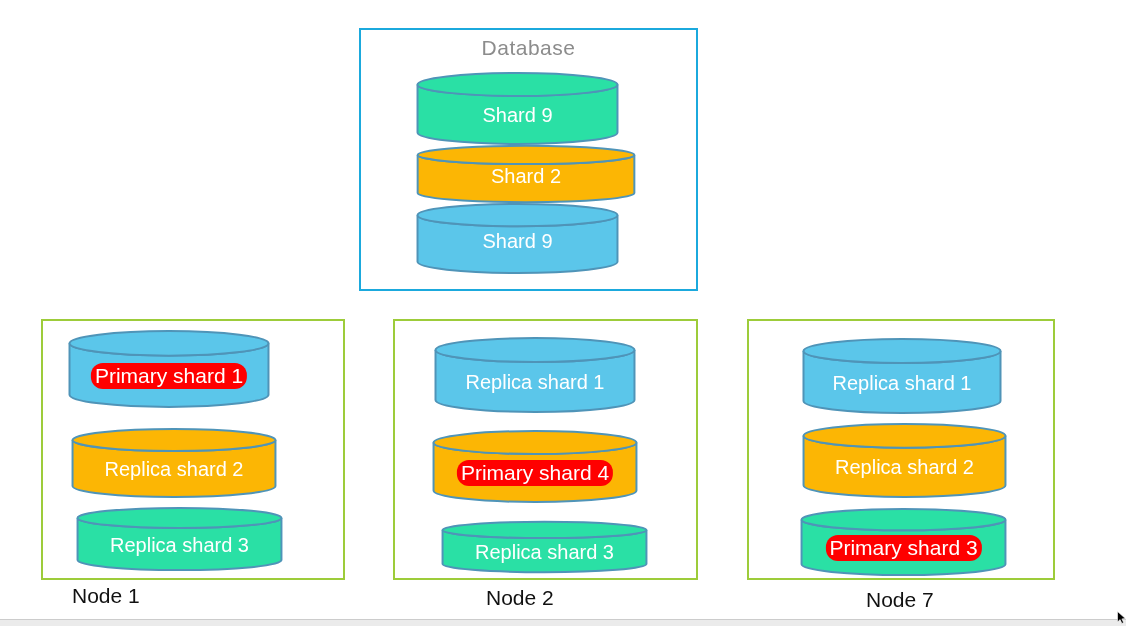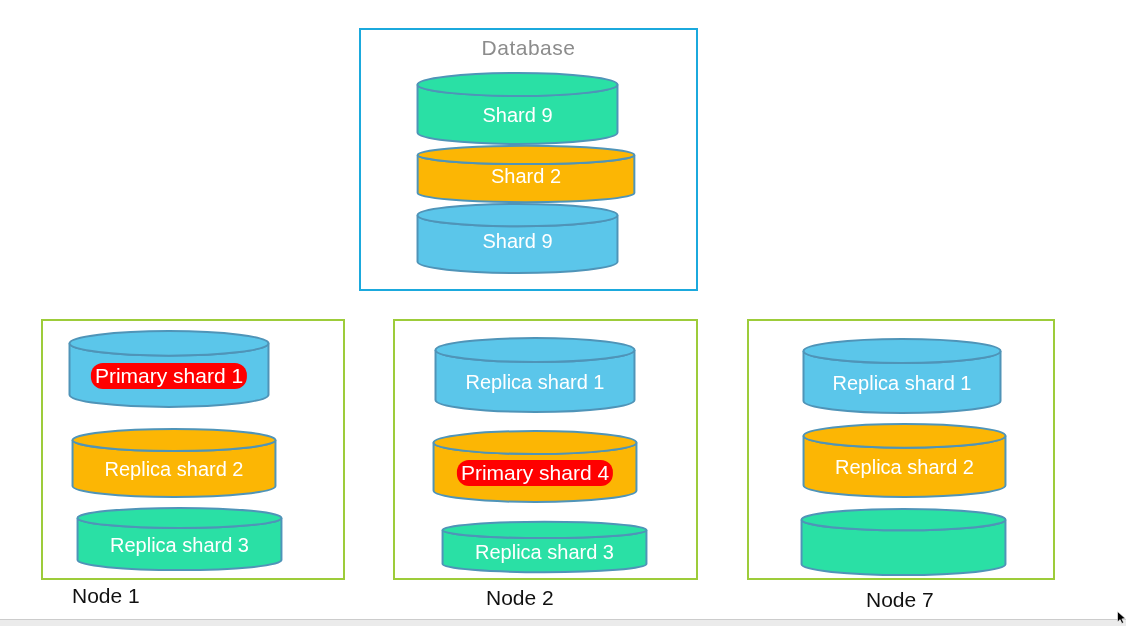--- a/index.html
+++ b/index.html
@@ -203,20 +203,21 @@
         <path class="cyl-body" vector-effect="non-scaling-stroke" d="M1.5,12 A98.5,11 0 0 0 198.5,12 L198.5,58 A98.5,11 0 0 1 1.5,58 Z"></path>
         <ellipse class="cyl-top" vector-effect="non-scaling-stroke" cx="100" cy="12" rx="98.5" ry="11"></ellipse>
       </svg>
       <div class="cyl-label">Replica shard 2</div>
     </div>
     <div class="cyl c-n3-2" data-color="green">
       <svg viewBox="0 0 200 70" preserveAspectRatio="none">
         <path class="cyl-body" vector-effect="non-scaling-stroke" d="M1.5,12 A98.5,11 0 0 0 198.5,12 L198.5,58 A98.5,11 0 0 1 1.5,58 Z"></path>
         <ellipse class="cyl-top" vector-effect="non-scaling-stroke" cx="100" cy="12" rx="98.5" ry="11"></ellipse>
       </svg>
+      <div class="cyl-label highlight">Primary shard 3</div>
     </div>
   </section>
   <div class="node-label node-label-3">Node 7</div>
 
   <div class="scrollbar"></div>
 
   <svg class="cursor" viewBox="0 0 9 13">
     <path d="M0.5,0.5 L0.5,11 L3.1,8.6 L4.9,12.4 L6.6,11.6 L4.9,7.9 L8.4,7.6 Z" fill="#000000" stroke="#ffffff" stroke-width="0.6"></path>
   </svg>
 

